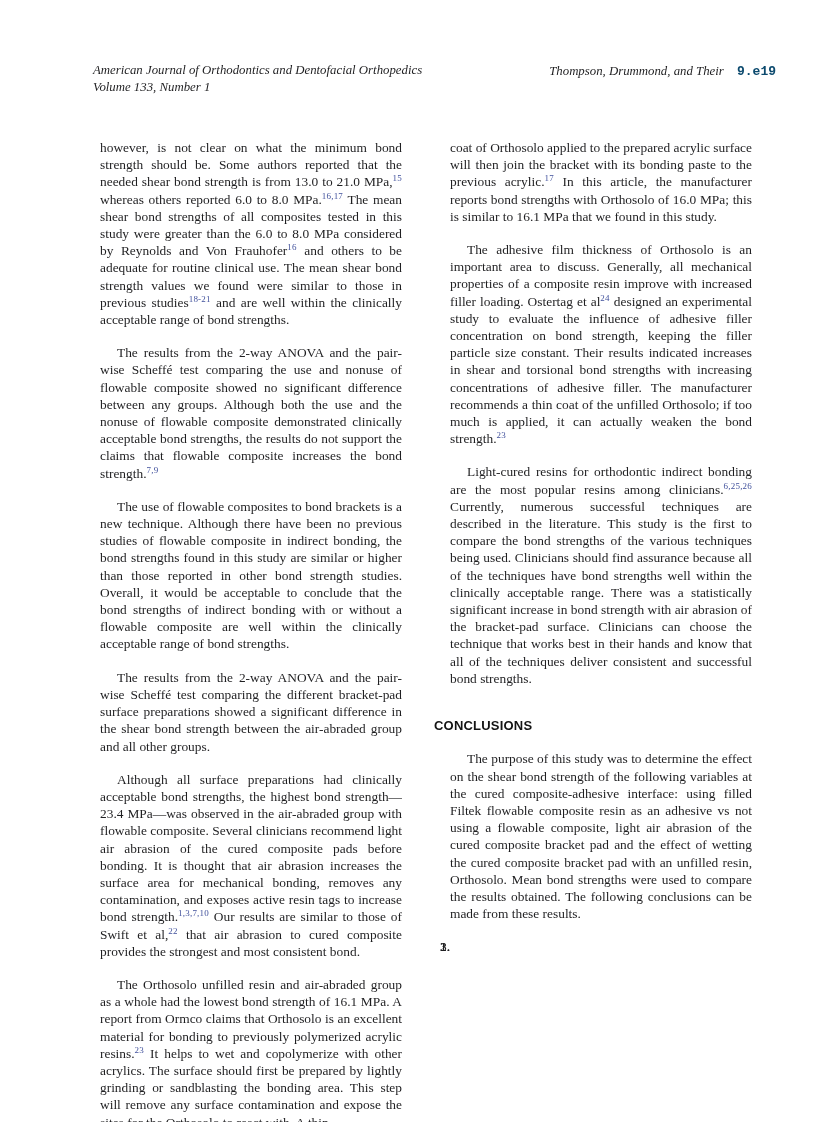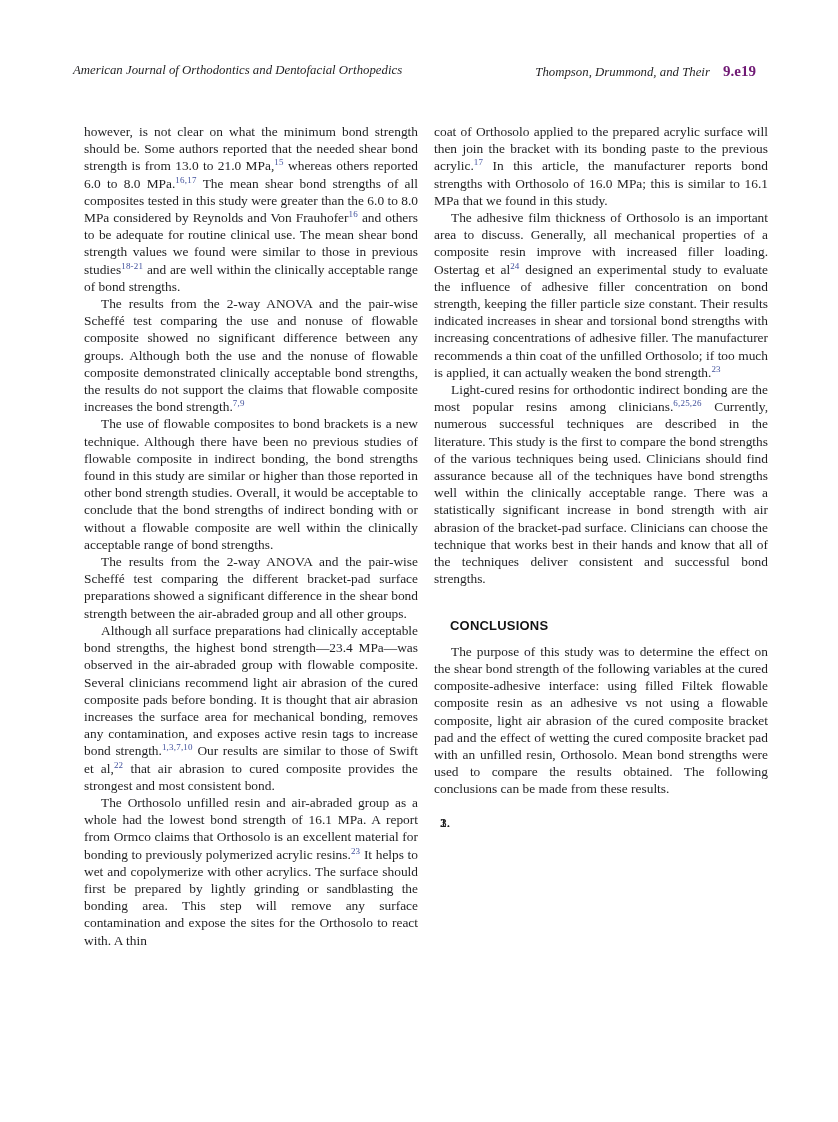--- a/index.html
+++ b/index.html
@@ -9,72 +9,72 @@
     height: 1122px;
     margin: 0 auto;
     background: #ffffff;
     font-family: "Liberation Serif", serif;
     color: #1f1f21;
     overflow: hidden;
   }
   
   .running-head {
     position: absolute;
-    left: 73px;
+    left: 93px;
     top: 62px;
     width: 683px;
     display: flex;
     justify-content: space-between;
     align-items: flex-start;
     font-size: 12.8px;
     line-height: 16.5px;
   }
   .head-left { font-style: italic; }
   .head-right { white-space: nowrap; padding-top: 0.5px; }
   .head-authors { font-style: italic; }
   .head-folio {
-    font-family: Liberation Serif, serif;
+    font-family: Liberation Mono, monospace;
     font-style: normal;
     font-weight: bold;
-    font-size: 15px;
-    color: #701a75;
+    font-size: 13px;
+    color: #0c4a6e;
     margin-left: 10px;
   }
   
   .columns {
     position: absolute;
     left: 84px;
     top: 123px;
     width: 684px;
     display: flex;
     gap: 16px;
   }
   .col {
     width: 334px;
     font-size: 13.4px;
     line-height: 17.2px;
     text-align: justify;
   }
-  .para { margin: 0; }
+  .para { margin: 16px; }
   .para.indent { text-indent: 17px; }
   sup.cite {
     color: var(--citation-color, #41519c);
     font-size: 9px;
     line-height: 0;
     vertical-align: super;
     letter-spacing: 0.2px;
   }
   .section-heading {
     font-family: "Liberation Sans", sans-serif;
     font-weight: bold;
     font-size: 13px;
     letter-spacing: 0.2px;
     color: #141414;
     text-align: left;
-    margin: 30px 0 8px 16px;
+    margin: 30px 0 8px 0;
   }
   .conclusion-list { margin-top: 16px; }
   .list-item {
     position: relative;
     padding-left: 26px;
     text-align: justify;
   }
   .list-item .num {
     position: absolute;
     left: 6px;
@@ -82,20 +82,21 @@
   }
 </style>
 </head>
 <body>
 
 <div class="page">
 
   <header class="running-head">
     <div class="head-left">
       <div>American Journal of Orthodontics and Dentofacial Orthopedics</div>
+      <div>Volume 133, Number 1</div>
     </div>
     <div class="head-right">
       <span class="head-authors">Thompson, Drummond, and Their</span>
       <span class="head-folio">9.e19</span>
     </div>
   </header>
 
   <main class="columns">
     <section class="col" id="col-left">
         <p class="para">however, is not clear on what the minimum bond strength should be. Some authors reported that the needed shear bond strength is from 13.0 to 21.0 MPa,<sup class="cite">15</sup> whereas others reported 6.0 to 8.0 MPa.<sup class="cite">16,17</sup> The mean shear bond strengths of all composites tested in this study were greater than the 6.0 to 8.0 MPa considered by Reynolds and Von Frauhofer<sup class="cite">16</sup> and others to be adequate for routine clinical use. The mean shear bond strength values we found were similar to those in previous studies<sup class="cite">18-21</sup> and are well within the clinically acceptable range of bond strengths.</p>

